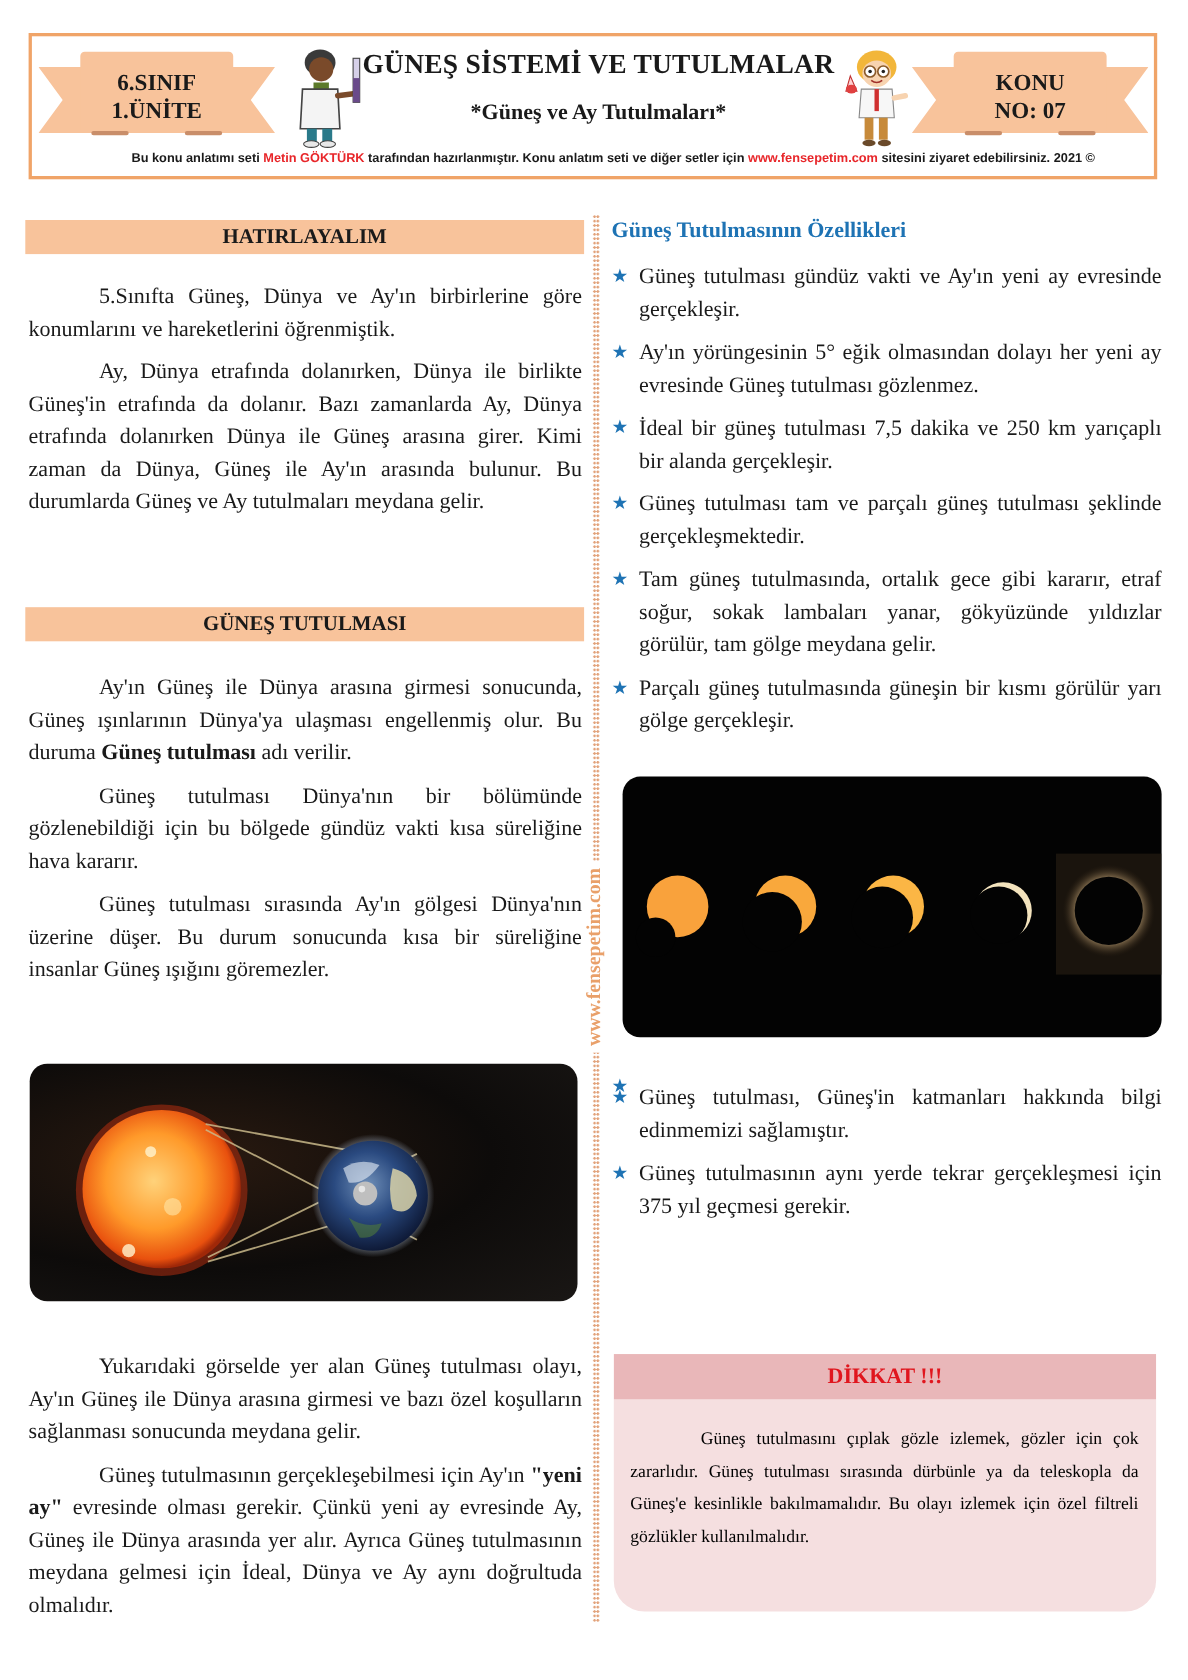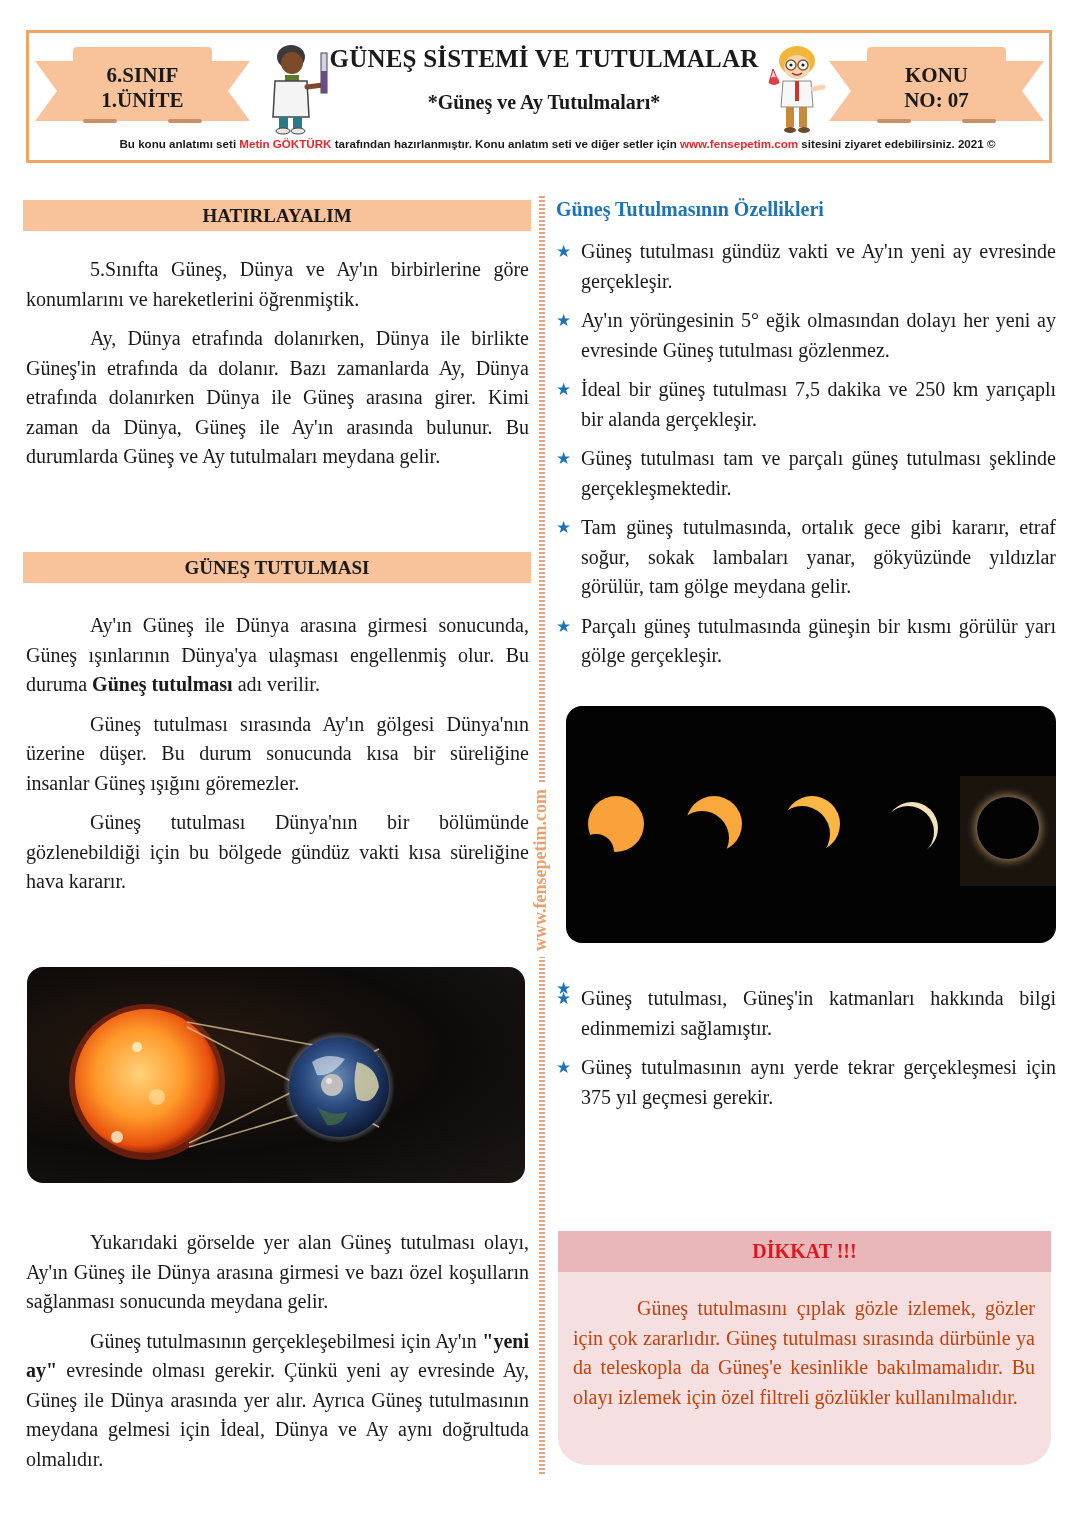--- a/index.html
+++ b/index.html
@@ -110,21 +110,21 @@
     position: absolute; left: 558px; top: 1231px; width: 493px; height: 234px;
     background: #f5dfe0; border-radius: 0 0 28px 28px; overflow: hidden;
   }
   .warn-head {
     height: 41px; background: #e9b7b9; text-align: center;
     font-family: "Liberation Serif", "DejaVu Serif", serif; font-weight: bold;
     font-size: 20px; line-height: 41px; color: #e0161e;
   }
   .warn-body {
     padding: 22px 16px 0 15px; font-family: "Liberation Serif", "DejaVu Serif", serif;
-    font-size: 20px; line-height: 29.5px; text-align: justify; color: #c2410c;
+    font-size: 16px; line-height: 29.5px; text-align: justify; color: #000000;
   }
   .warn-body span { display: block; text-indent: 64px; }
 </style>
 </head>
 <body>
 
 <div class="header">
 
   <div class="ribbon ribbon-left">
     <svg width="215" height="90" viewBox="0 0 215 90">
@@ -206,22 +206,22 @@
 
 <div class="sec-bar" style="top:200px;">HATIRLAYALIM</div>
 <div class="txt left-col" style="top:255px;">
   <p>5.Sınıfta Güneş, Dünya ve Ay'ın birbirlerine göre konumlarını ve hareketlerini öğrenmiştik.</p>
   <p>Ay, Dünya etrafında dolanırken, Dünya ile birlikte Güneş'in etrafında da dolanır. Bazı zamanlarda Ay, Dünya etrafında dolanırken Dünya ile Güneş arasına girer. Kimi zaman da Dünya, Güneş ile Ay'ın arasında bulunur. Bu durumlarda Güneş ve Ay tutulmaları meydana gelir.</p>
 </div>
 
 <div class="sec-bar" style="top:552px;">GÜNEŞ TUTULMASI</div>
 <div class="txt left-col" style="top:611px;">
   <p><span>Ay'ın Güneş ile Dünya arasına girmesi sonucunda, Güneş ışınlarının Dünya'ya ulaşması engellenmiş olur. Bu duruma </span><b>Güneş tutulması</b><span> adı verilir.</span></p>
+  <p>Güneş tutulması Dünya'nın bir bölümünde gözlenebildiği için bu bölgede gündüz vakti kısa süreliğine hava kararır.</p>
   <p>Güneş tutulması sırasında Ay'ın gölgesi Dünya'nın üzerine düşer. Bu durum sonucunda kısa bir süreliğine insanlar Güneş ışığını göremezler.</p>
-  <p>Güneş tutulması Dünya'nın bir bölümünde gözlenebildiği için bu bölgede gündüz vakti kısa süreliğine hava kararır.</p>
 </div>
 
 <div class="img-sunearth">
   <svg width="498" height="216" viewBox="0 0 498 216">
     <defs>
       <radialGradient id="sunG" cx="45%" cy="45%" r="55%">
         <stop offset="0%" stop-color="#ffd27a"></stop>
         <stop offset="55%" stop-color="#ff9a2a"></stop>
         <stop offset="90%" stop-color="#e8500e"></stop>
         <stop offset="100%" stop-color="#a02808"></stop>

